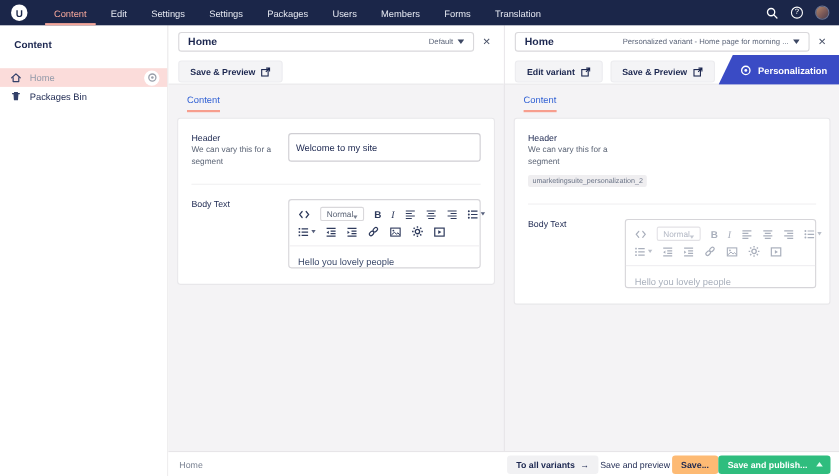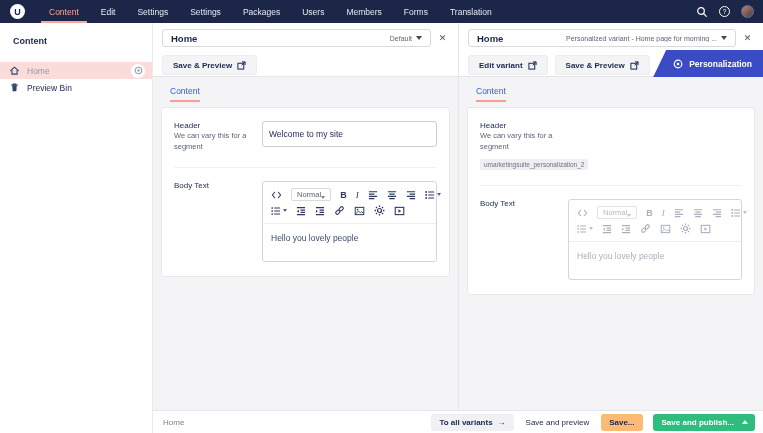--- a/index.html
+++ b/index.html
@@ -61,29 +61,29 @@
   
   .rte { border:1px solid #d6d5d9; border-radius:3px; background:#fff; }
   .rte-toolbar { padding:5px 8px 4px 8px; }
   .rte-row { display:flex; align-items:center; gap:9px; height:16px; color:#2e3a5c; }
   .tb { display:flex; align-items:center; cursor:pointer; gap:2px; }
   .tb b { font-size:9px; }
   .tb i { font-size:9px; font-family:"Liberation Serif", serif; }
   .rte-select { border:1px solid #d9d8db; border-radius:2px; font-size:7.5px; color:#5a6375; display:flex; align-items:flex-end; padding:1px 5px; width:72px; cursor:pointer; }
   .rte-select .caret-sm { margin-left:auto; }
   .caret-sm { width:0; height:0; border-left:2.5px solid transparent; border-right:2.5px solid transparent; border-top:3.5px solid currentColor; opacity:.8; }
-  .rte-content { border-top:1px solid #efeef1; padding:9px 8px 18px 8px; font-size:8.5px; color:#3c4a6b; }
+  .rte-content { border-top:1px solid #efeef1; padding:9px 8px 0 8px; font-size:8.5px; color:#3c4a6b; }
   .rte.muted .rte-row { color:#a9afbc; }
   .rte.muted .rte-select { color:#b3b8c4; border-color:#e3e2e6; }
   .rte.muted .rte-content { color:#a9b0bc; }
 
   
   .footer { position:absolute; left:153px; right:0; bottom:0; height:23px; background:#fff; border-top:1px solid #e7e5e8; display:flex; align-items:center; padding:0 8px 0 10px; z-index:20; }
   .crumb { font-size:8px; color:#7a8292; }
-  .footer-actions { margin-left:auto; display:flex; align-items:center; gap:10px; }
+  .footer-actions { margin-left:auto; display:flex; align-items:center; }
   .f-btn { font-size:8px; font-weight:bold; color:#1b264f; border-radius:3px; padding:4px 8px; display:flex; align-items:center; gap:5px; cursor:pointer; white-space:nowrap; }
   .f-gray { background:#f1f1f3; }
   .f-plain { background:transparent; font-weight:normal; padding:4px 2px; }
   .f-tan { background:#fdba74; }
   .f-green { background:#2fbd7e; color:#fff; padding:4px 7px 4px 9px; }
   .caret-up { width:0; height:0; border-left:3px solid transparent; border-right:3px solid transparent; border-bottom:4px solid #e7fff4; margin-left:3px; }
 
   svg { display:block; }
 </style>
 </head>
@@ -132,21 +132,21 @@
           </svg>
       </span>
     </div>
     <div class="tree-item">
       <span>
         <svg width="11" height="11" viewBox="0 0 12 12">
             <path d="M2.6 3.4 H9.4 M4.6 3.4 V2.3 H7.4 V3.4" fill="none" stroke="#33406a" stroke-width="1.1" stroke-linecap="round"></path>
             <path d="M3.5 3.6 L4 10 H8 L8.5 3.6 Z" fill="#33406a"></path>
           </svg>
       </span>
-      <span>Preview Bin</span>
+      <span>Packages Bin</span>
     </div>
   </div>
 </div>
 
 <div class="main">
 
   <div class="panel panel-left">
     <div class="panel-head">
       <div class="title-row">
         <div class="title-box">

